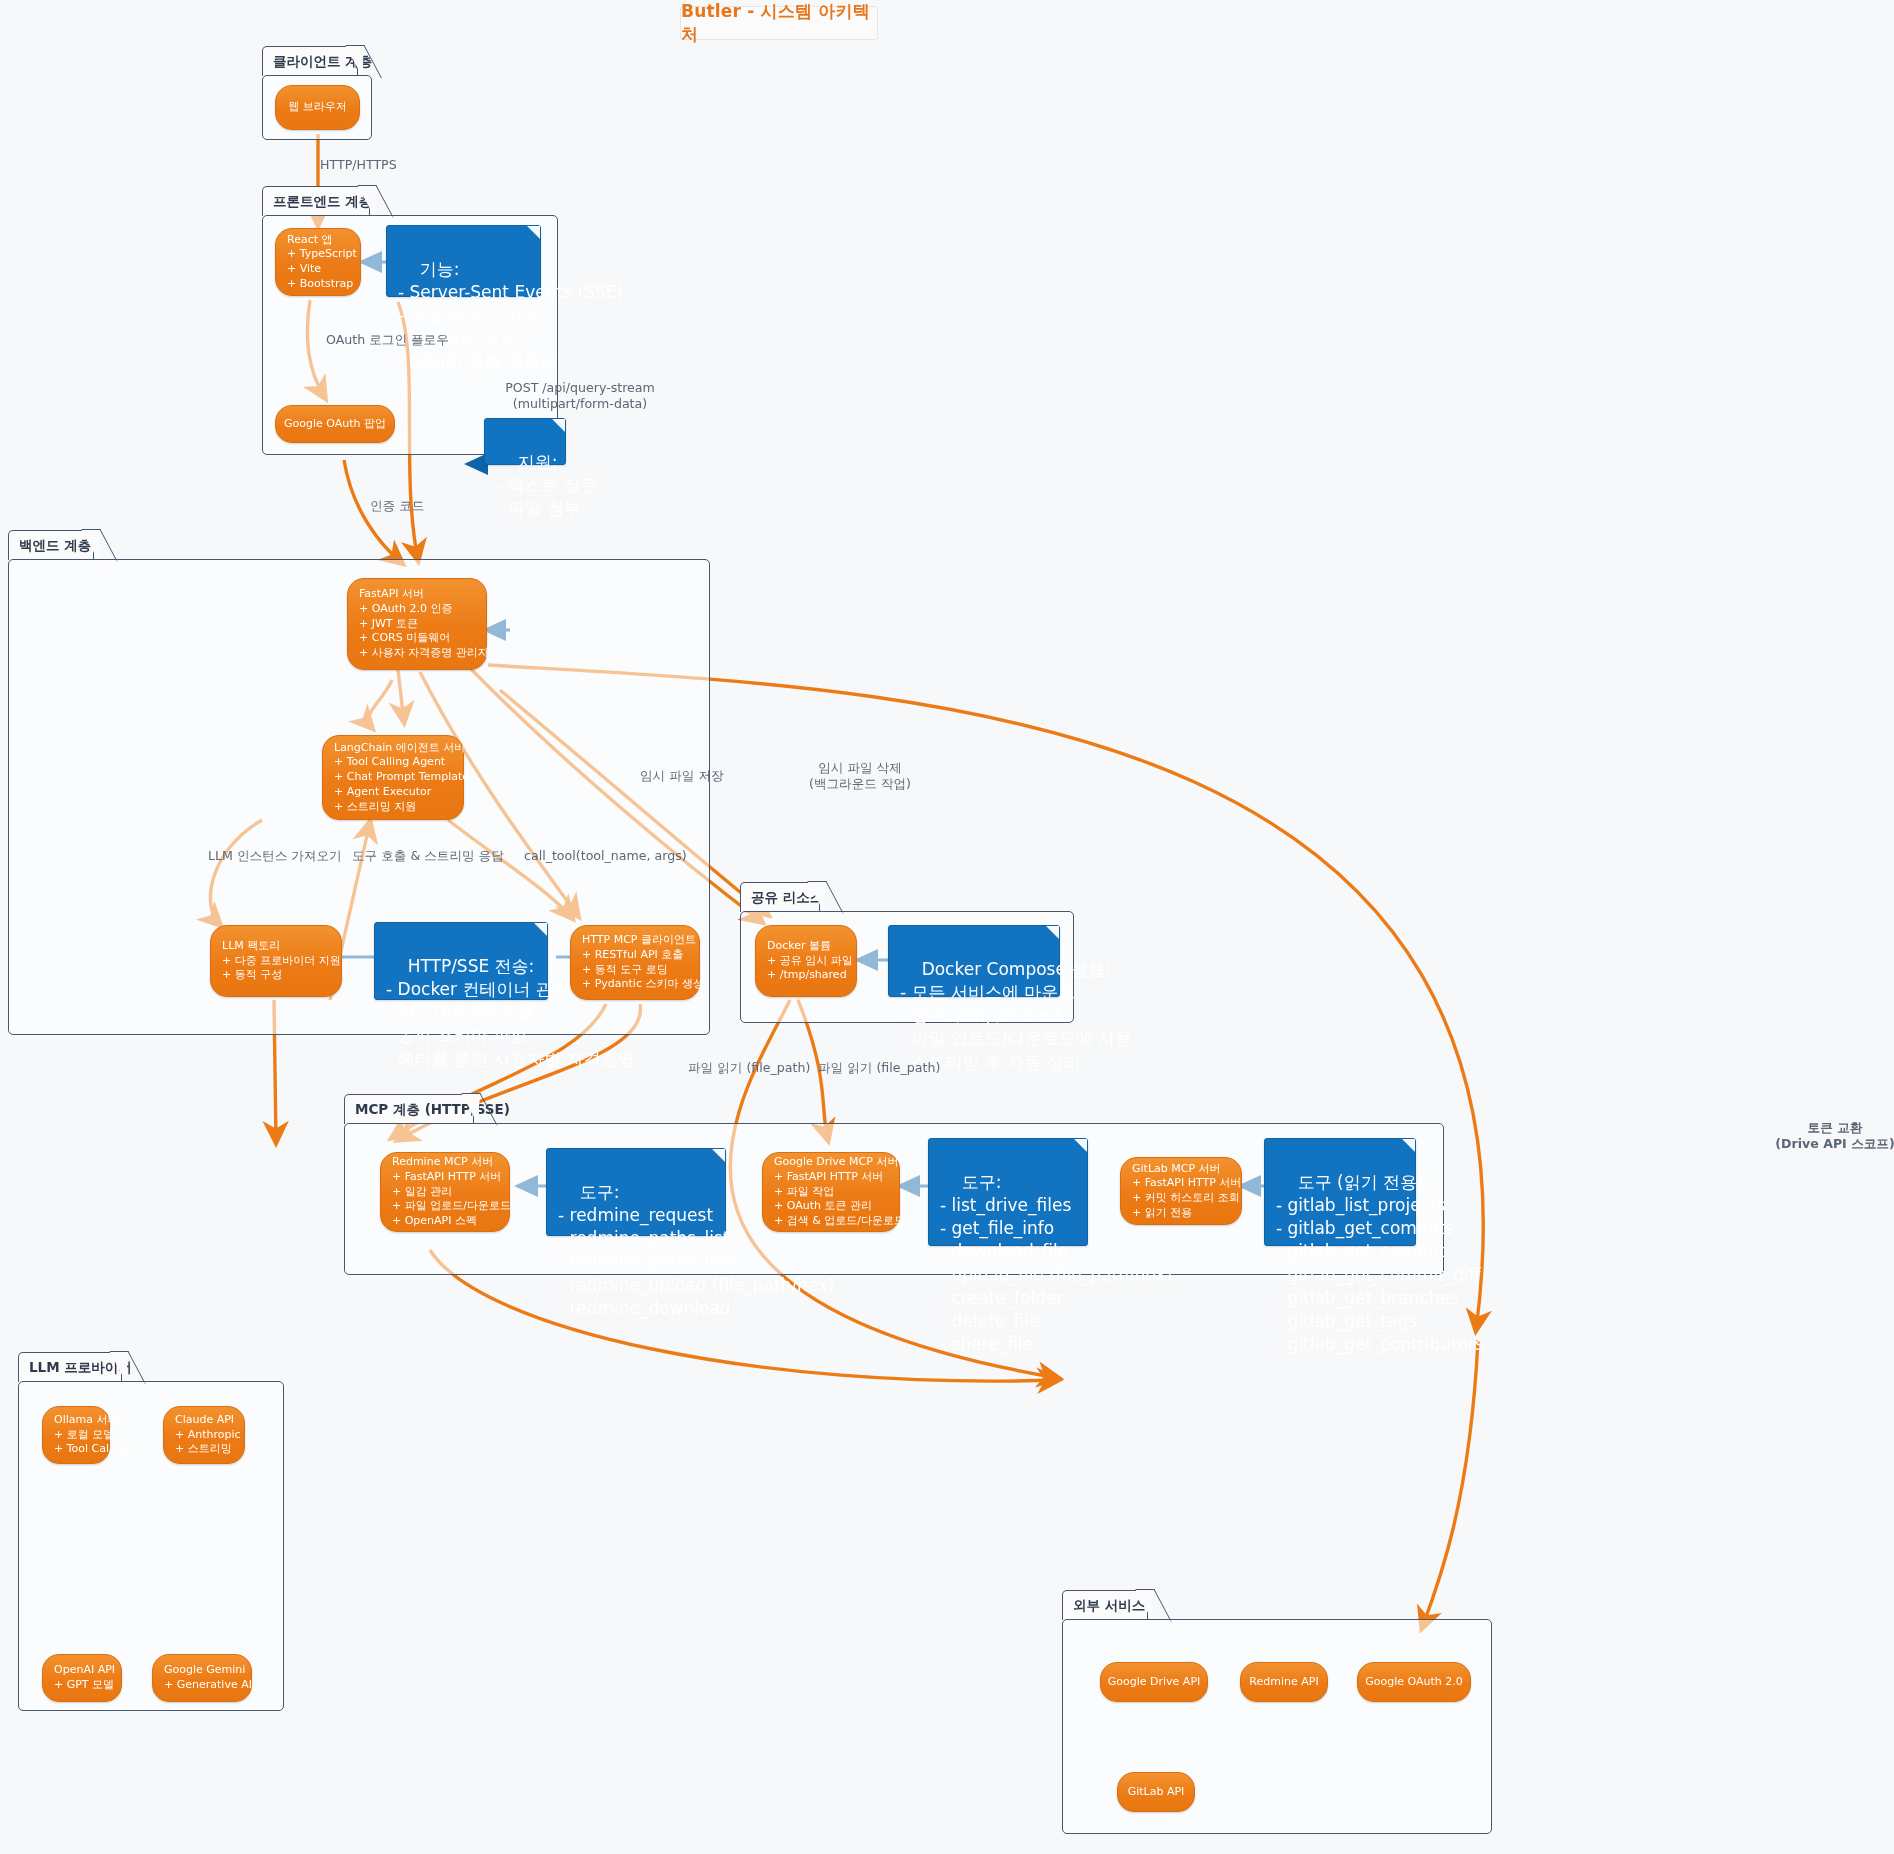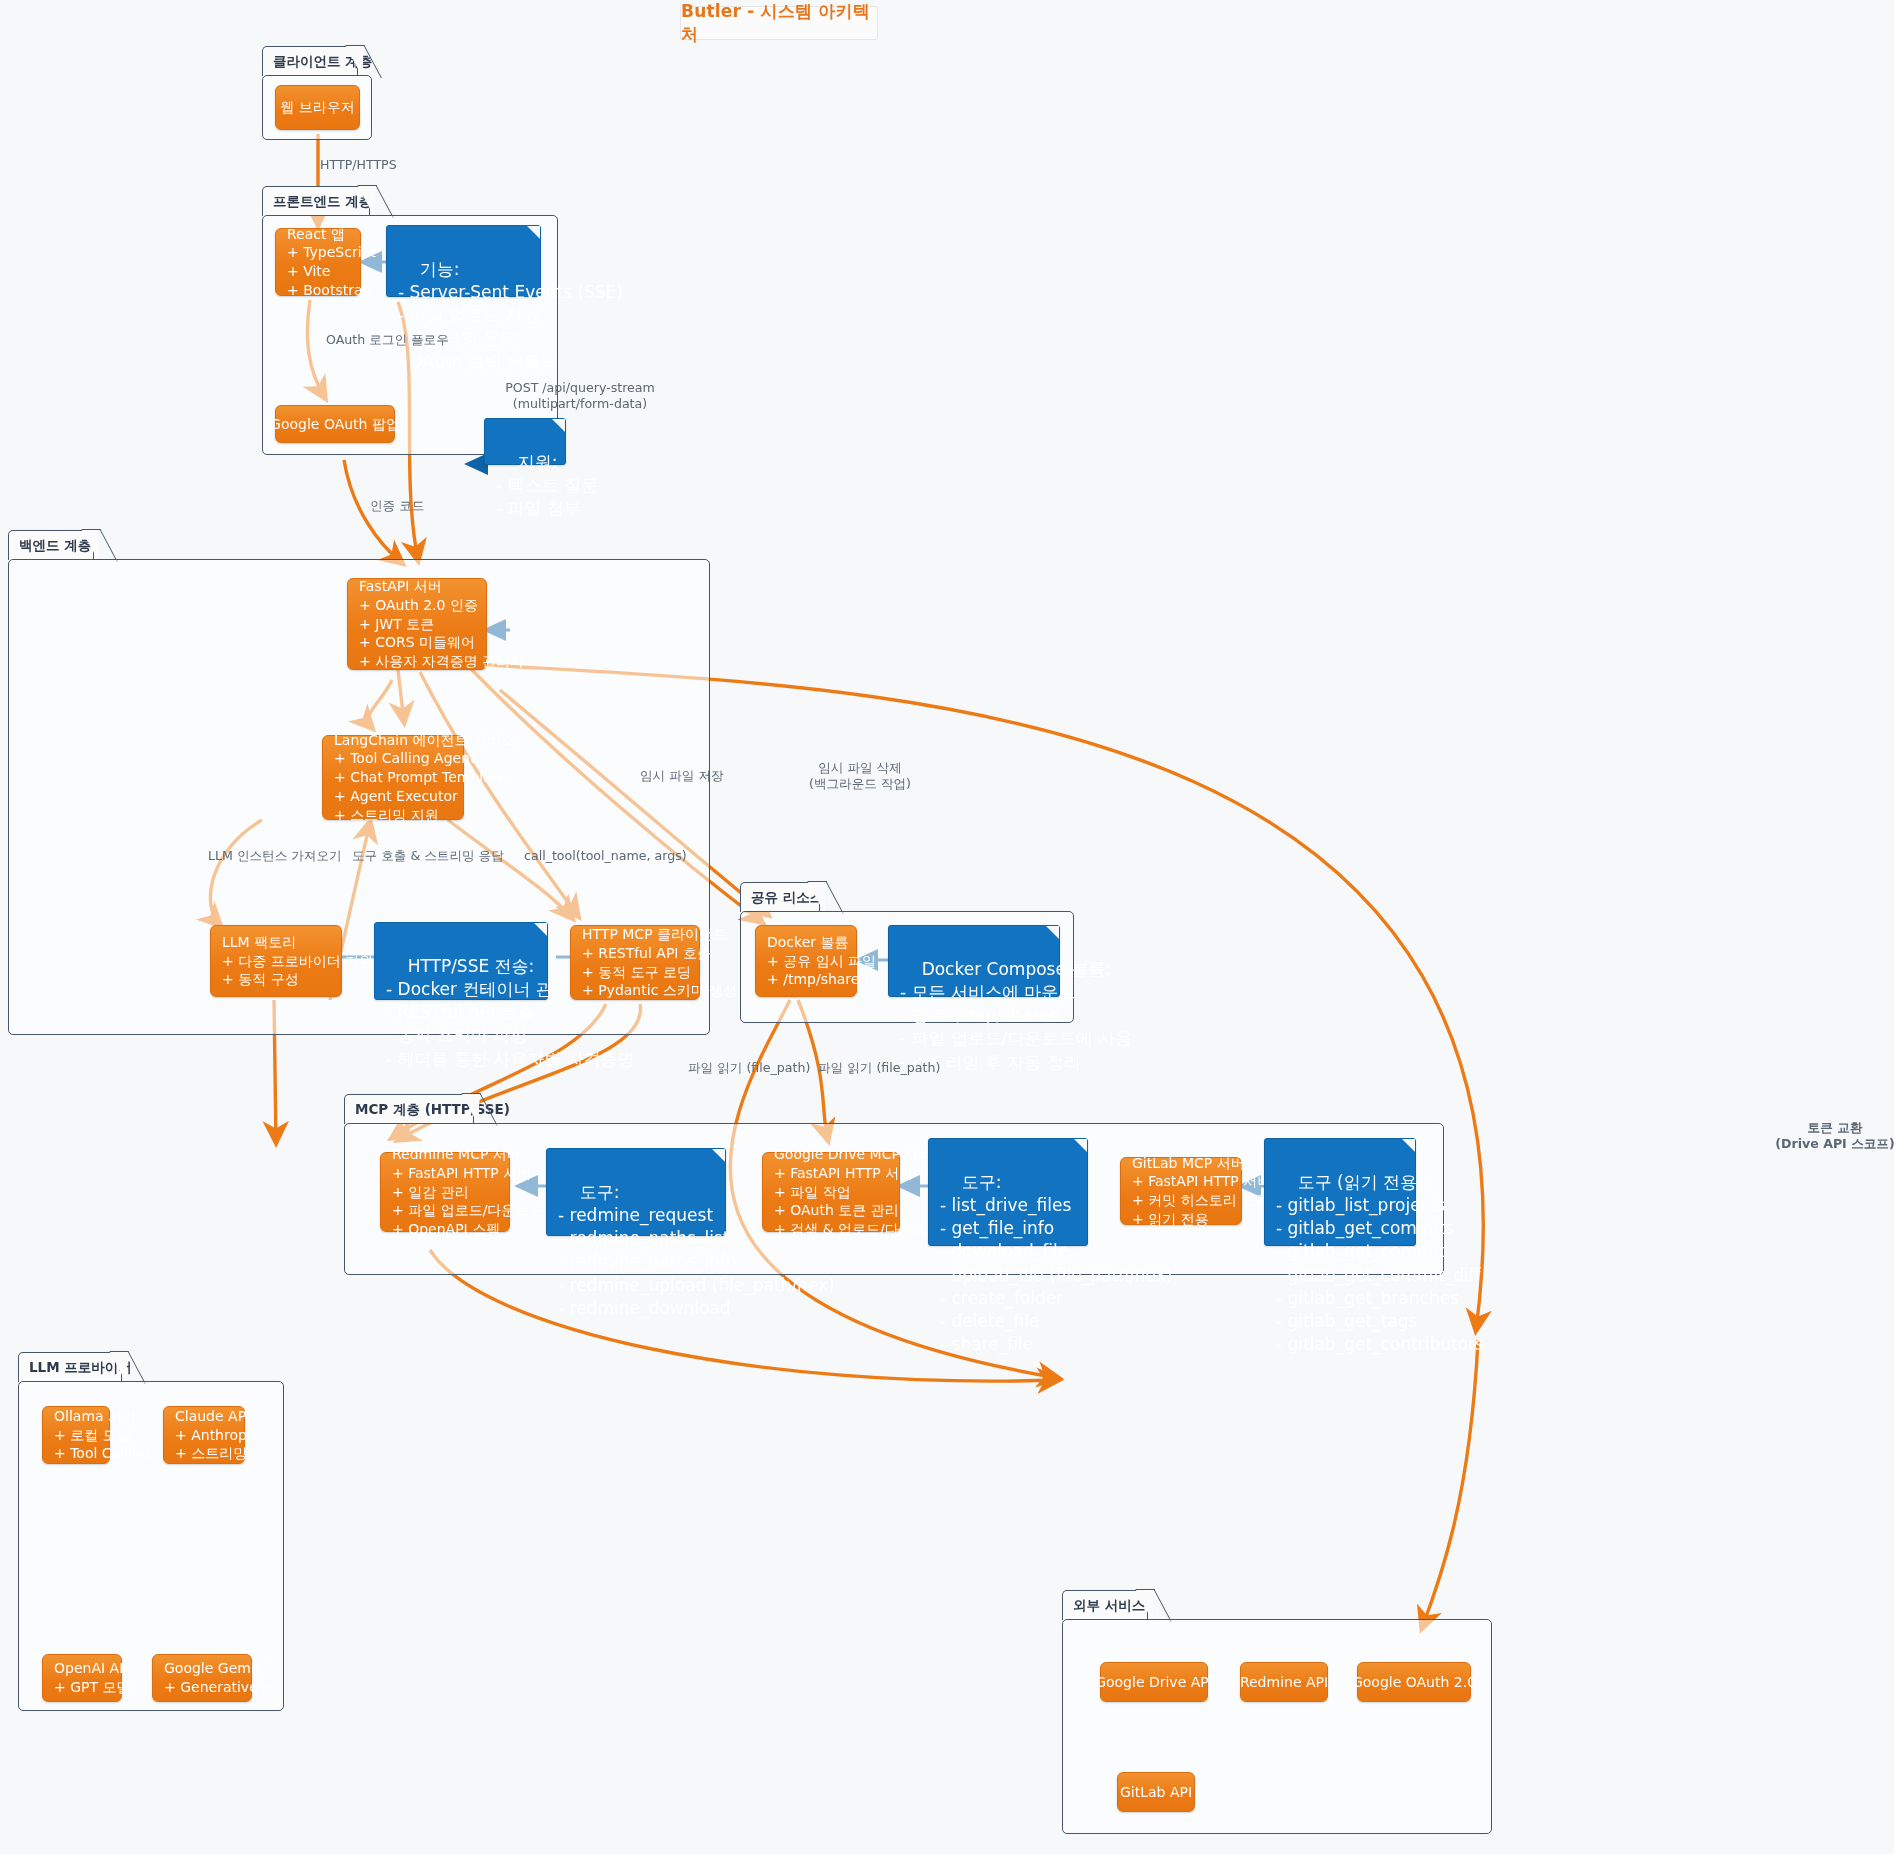--- a/index.html
+++ b/index.html
@@ -18,23 +18,23 @@
   .pkg-tab{position:absolute;box-sizing:border-box;height:30px;
        border:1.6px solid #47566b;border-bottom:none;background:#fbfbfc;
        border-radius:5px 0 0 0;display:flex;align-items:center;padding:0 10px 0 10px;
        color:#2f3b4c;font-size:13.5px;font-weight:bold;white-space:nowrap;}
   .pkg-tab:after{content:"";position:absolute;right:-16px;top:-1.6px;width:18px;height:31.6px;
        border-right:1.6px solid #47566b;
        background:linear-gradient(to bottom right,#fbfbfc 49.3%,transparent 50%);
        transform:skewX(28deg);border-top:1.6px solid #47566b;}
 
   
-  .node{position:absolute;box-sizing:border-box;border-radius:6px;
+  .node{position:absolute;box-sizing:border-box;border-radius:17px;
     background:linear-gradient(to bottom,#f2922f 0%,#ec7b16 55%,#e87711 100%);
-    border:1px solid #d96f10;color:#fff;font-size:14px;line-height:1.34;
+    border:1px solid #d96f10;color:#fff;font-size:11px;line-height:1.34;
     padding:4px 11px;white-space:pre;display:flex;align-items:center;
     box-shadow:0 1px 2px rgba(0,0,0,.18);}
   .node.ctr{justify-content:center;text-align:center;}
 
   
   .note{position:absolute;box-sizing:border-box;
     background:#1273c0;border:1px solid #0e63a6;color:#fff;
     font-size:17px;line-height:1.36;padding:9px 11px;white-space:pre;
     border-radius:3px;box-shadow:0 1px 2px rgba(0,0,0,.15);}
   .note:after{content:"";position:absolute;right:0;top:0;width:13px;height:13px;

